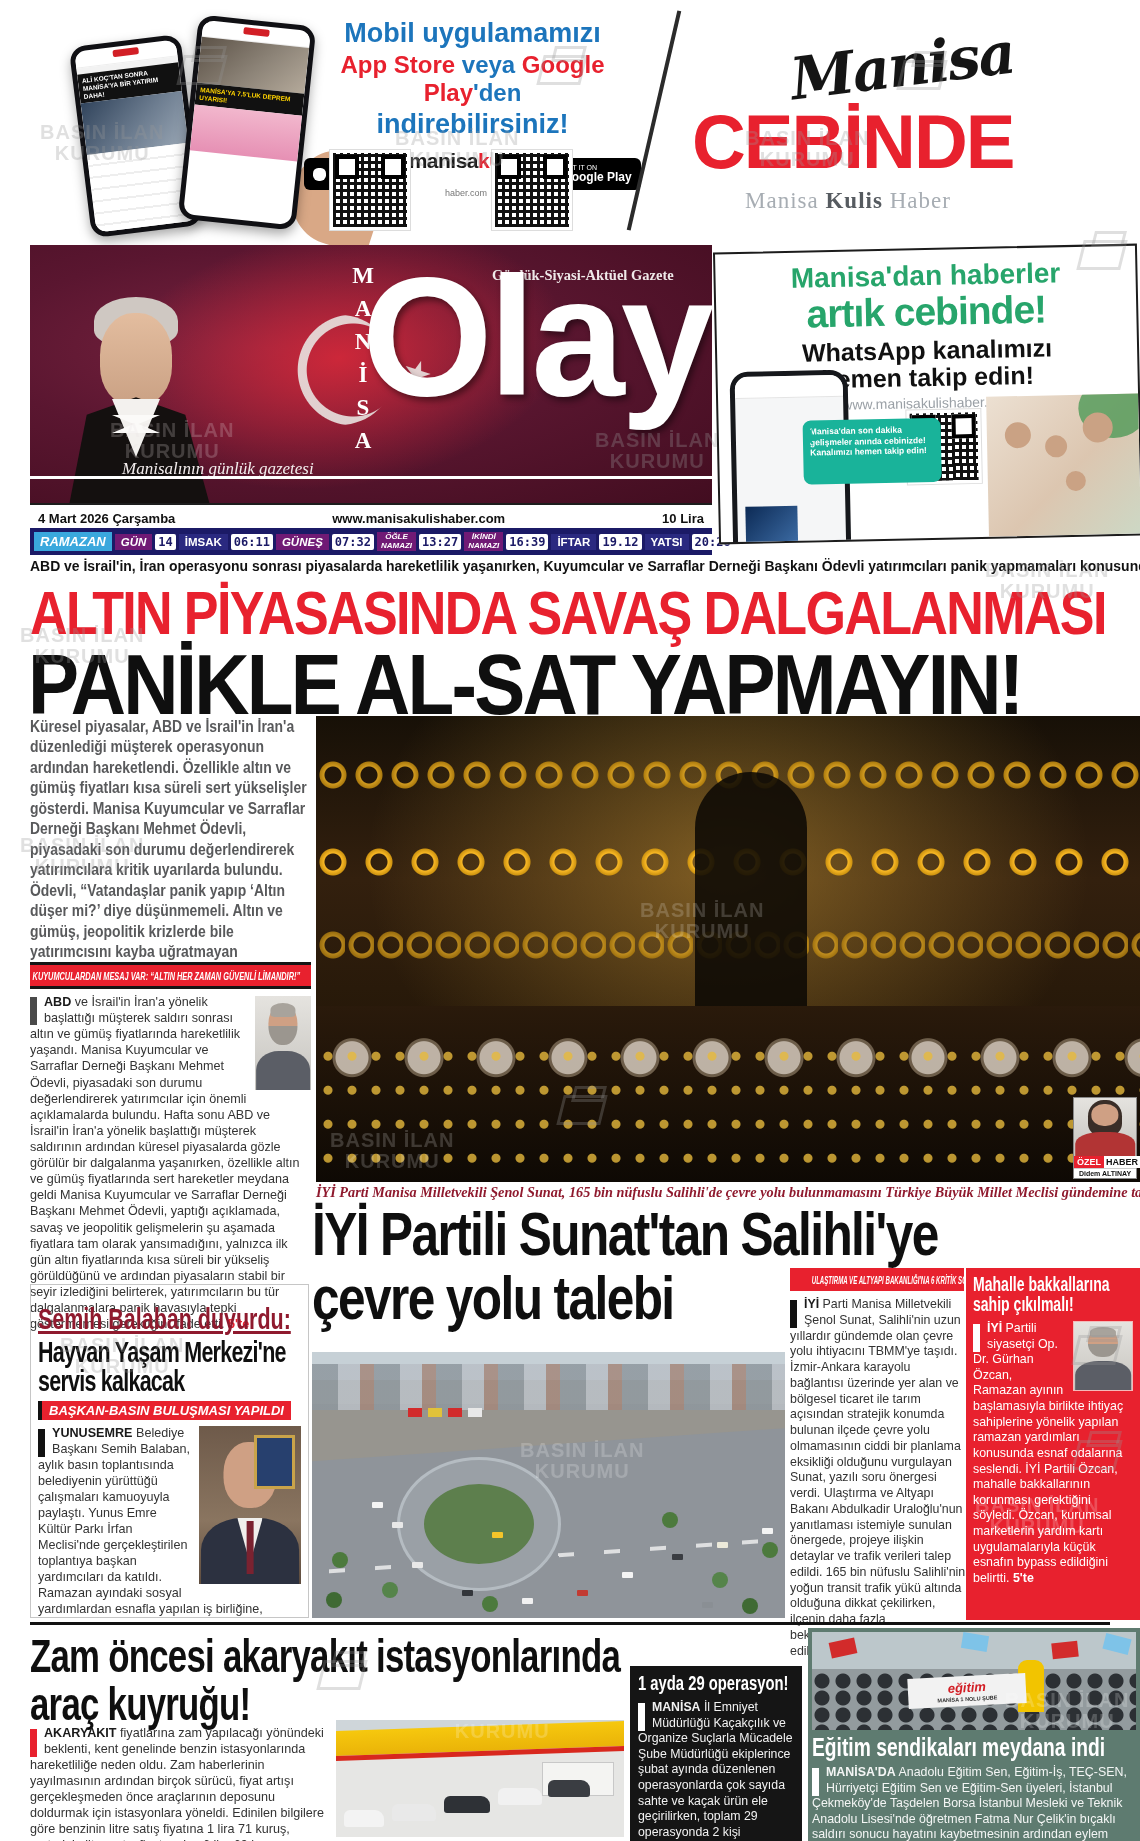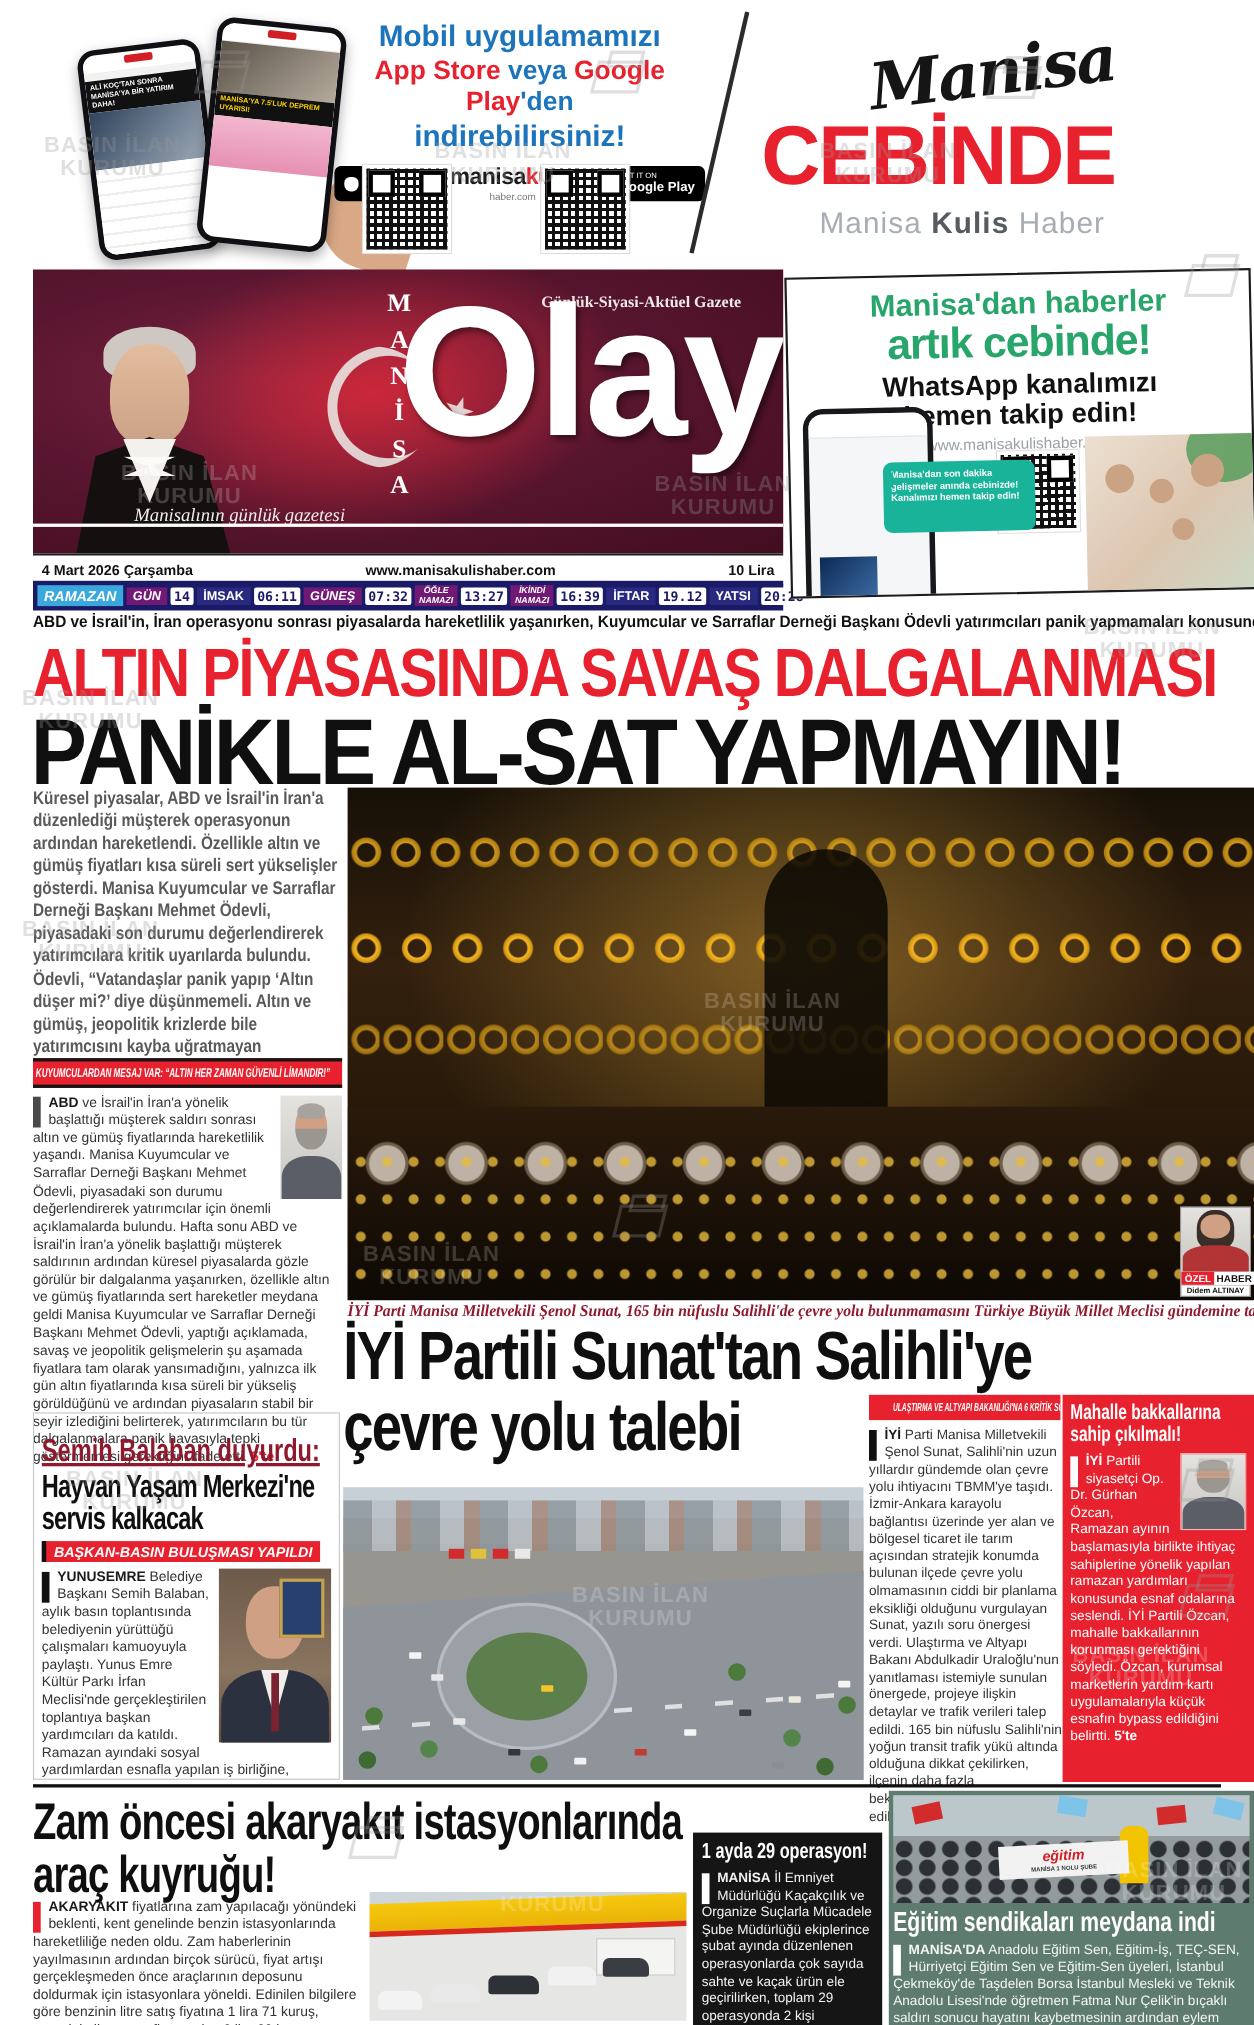--- a/index.html
+++ b/index.html
@@ -42,36 +42,36 @@
            padding:4px 9px; height:32px; }
   .badge .ic { width:13px; height:13px; background:#fff; border-radius:40% 40% 45% 45%; }
   .badge .tx { text-align:left; line-height:1.05; }
   .badge .tx .s { display:block; font-size:7px; }
   .badge .tx .b { display:block; font-size:12px; font-weight:700; }
   .play-tri { width:14px; height:14px; background:conic-gradient(from 210deg,#00c4ff,#00e28a,#ffd500,#ff3a44,#00c4ff);
               clip-path:polygon(0 0,100% 50%,0 100%); }
   .mk-logo { line-height:1; text-align:center; }
   .mk-logo .a { font-size:21px; font-weight:800; color:#1a1a1a; letter-spacing:-.5px; }
   .mk-logo .b { font-size:21px; font-weight:800; color:#e8212e; letter-spacing:-.5px; }
-  .mk-logo .c { display:block; font-size:9px; color:#777; margin-top:4px; }
+  .mk-logo .c { display:block; font-size:9px; color:#777; margin-top:18px; }
   .qr { position:absolute; background:#fff; border:3px solid #fff; outline:1px solid #ddd;
         background-image:
           repeating-linear-gradient(0deg,#111 0 3px,transparent 3px 7px),
           repeating-linear-gradient(90deg,#111 0 3px,transparent 3px 7px);
         background-clip:content-box; }
   .qr::before, .qr::after { content:""; position:absolute; width:16px; height:16px; background:#fff;
         border:4px solid #000; }
   .qr::before { left:2px; top:2px; } .qr::after { right:2px; top:2px; }
   .slant { position:absolute; left:652px; top:8px; width:4px; height:225px; background:#2b2b2b; transform:rotate(13deg); }
   .brand { position:absolute; left:680px; top:10px; width:460px; }
   .brand .script { font-family:"DejaVu Serif", serif; font-style:italic; font-weight:700; font-size:58px;
                    color:#151515; transform:rotate(-7deg); position:absolute; left:110px; top:22px; letter-spacing:-2px; }
   .brand .main { position:absolute; left:12px; top:88px; color:#e8212e; font-weight:900; font-size:76px;
                  letter-spacing:-2px; transform:scaleX(.98); transform-origin:0 0; }
-  .brand .sub { position:absolute; left:65px; top:178px; font-size:27px; color:#a7adb3; letter-spacing:1px; }
+  .brand .sub { position:absolute; left:65px; top:178px; font-size:23px; color:#a7adb3; letter-spacing:1px;font-family:Liberation Serif, serif; }
   .brand .sub b { color:#565b60; }
 
   
   .masthead { left:30px; top:245px; width:682px; height:258px; overflow:hidden;
       background:radial-gradient(ellipse at 35% 40%, #7a2340 0%, #5a1630 45%, #420d20 100%); }
   .flag-swirl { position:absolute; left:120px; top:-20px; width:420px; height:260px;
       background:radial-gradient(ellipse at 45% 50%, rgba(214,40,57,.9), rgba(214,40,57,0) 70%); transform:rotate(-8deg); }
   .crescent { position:absolute; left:255px; top:70px; width:110px; height:110px; border-radius:50%;
       background:radial-gradient(circle at 62% 50%, transparent 0 46px, #e8e3e0 47px 55px, transparent 56px); opacity:.9; }
   .star { position:absolute; left:372px; top:108px; color:#eae5e2; font-size:34px; transform:rotate(18deg); opacity:.9; }

